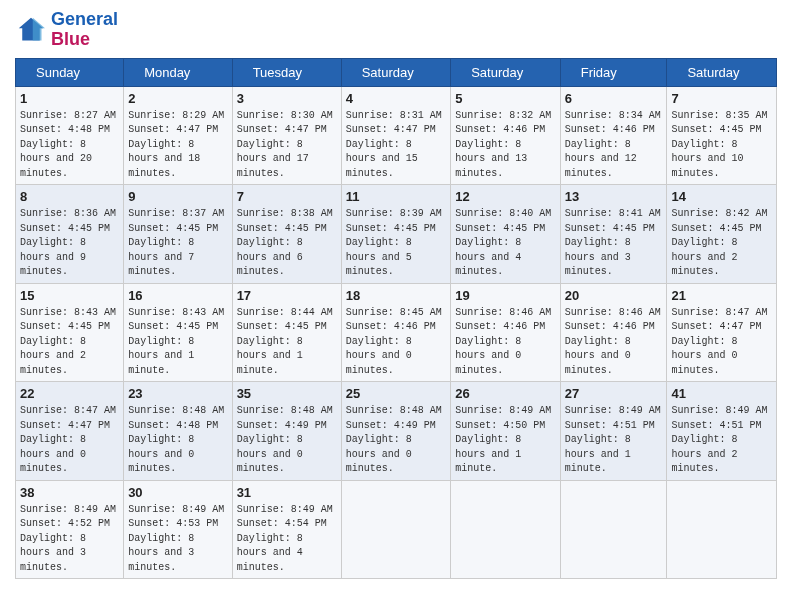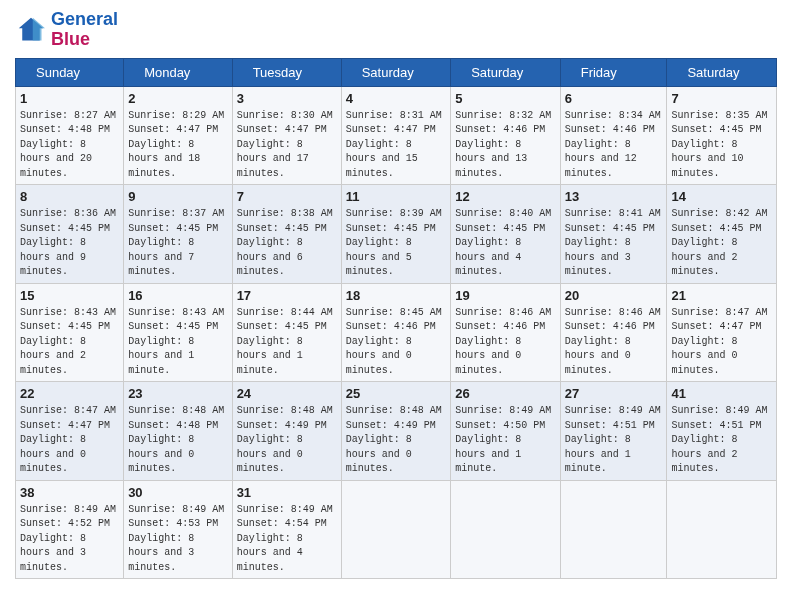--- a/index.html
+++ b/index.html
@@ -218,21 +218,21 @@
       <tr>
         <td>
         <span class="day-num">22</span>
         <span class="day-detail">Sunrise: 8:47 AM<br>Sunset: 4:47 PM<br>Daylight: 8 hours and 0 minutes.</span>
       </td>
         <td>
         <span class="day-num">23</span>
         <span class="day-detail">Sunrise: 8:48 AM<br>Sunset: 4:48 PM<br>Daylight: 8 hours and 0 minutes.</span>
       </td>
         <td>
-        <span class="day-num">24</span>
+        <span class="day-num">35</span>
         <span class="day-detail">Sunrise: 8:48 AM<br>Sunset: 4:49 PM<br>Daylight: 8 hours and 0 minutes.</span>
       </td>
         <td>
         <span class="day-num">25</span>
         <span class="day-detail">Sunrise: 8:48 AM<br>Sunset: 4:49 PM<br>Daylight: 8 hours and 0 minutes.</span>
       </td>
         <td>
         <span class="day-num">26</span>
         <span class="day-detail">Sunrise: 8:49 AM<br>Sunset: 4:50 PM<br>Daylight: 8 hours and 1 minute.</span>
       </td>

